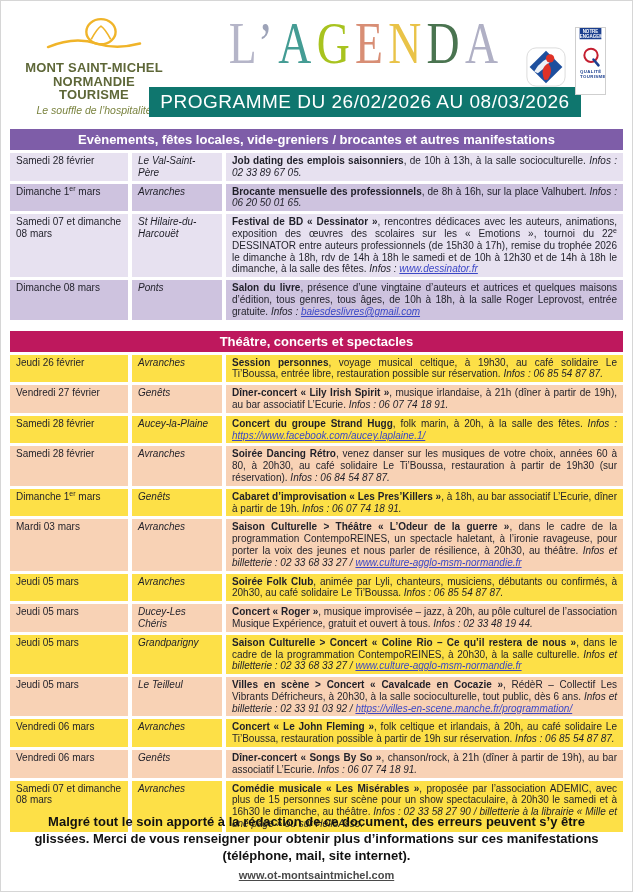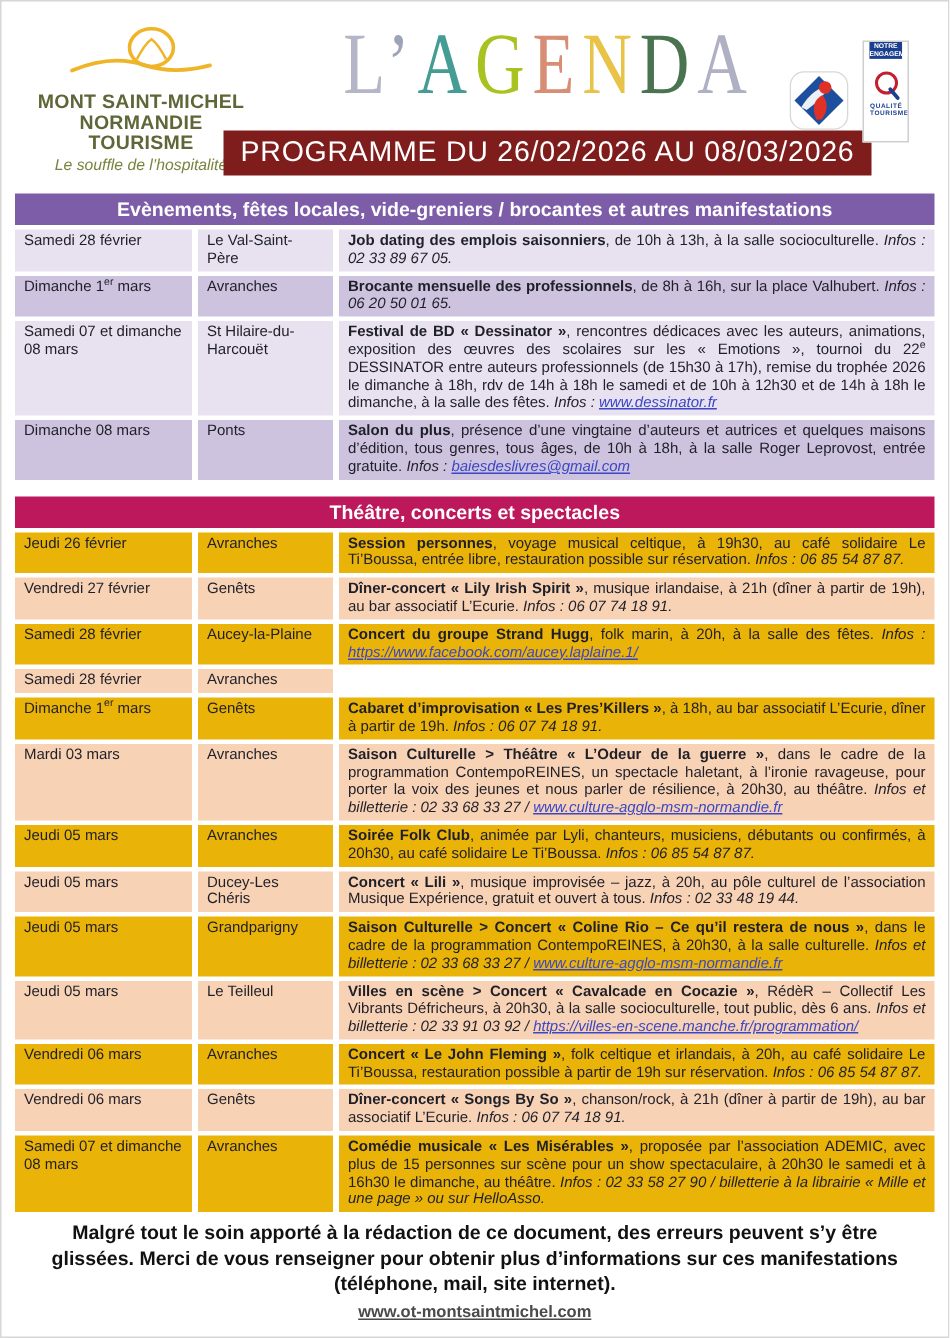--- a/index.html
+++ b/index.html
@@ -13,45 +13,45 @@
   .brand-mark { width:120px; height:46px; display:block; margin:0 auto; }
   .brand-name { color:#5e6738; font-weight:bold; font-size:13px; line-height:1.05; letter-spacing:.2px; }
   .brand-tagline { color:#7a833f; font-style:italic; font-size:10.5px; margin-top:2px; }
 
   .doc-title { position:absolute; left:150px; top:14px; width:430px; text-align:center;
                font-family:"Liberation Serif",serif; font-size:52px; line-height:1;
                letter-spacing:6px; transform:scale(.88,1.12); transform-origin:center top; }
   .doc-title span { font-weight:500; }
 
   .banner { position:absolute; left:148px; top:86px; width:432px; height:30px;
-            background:#7f1d1d; color:#fff; font-size:19px; text-align:center;
+            background:#0f766e; color:#fff; font-size:19px; text-align:center;
             line-height:30px; letter-spacing:.5px; }
 
   .badges { position:absolute; right:26px; top:26px; width:80px; height:70px; }
   .info-logo { position:absolute; left:0; top:20px; width:40px; height:40px; }
   .q-badge { position:absolute; right:0; top:0; width:31px; height:68px; border:1px solid #cfcfcf; background:#fff; text-align:center; overflow:hidden; }
   .q-top { background:#1b3f8f; color:#fff; font-size:6px; line-height:1.1; padding:1px 0; transform:scale(.75); transform-origin:center top; font-weight:bold; }
   .q-mark { width:20px; height:22px; margin:3px auto 1px; display:block; }
   .q-bottom { color:#1b3f8f; font-size:6px; line-height:1.15; transform:scale(.72); transform-origin:center top; font-weight:bold; letter-spacing:.5px; }
 
   
   .content { position:absolute; top:128px; left:9px; right:9px; }
   section.agenda { margin-bottom:11px; }
   .sec-header { color:#fff; font-weight:bold; font-size:13px; text-align:center; padding:3px 0; }
   .theme-purple .sec-header { background:#7e5da8; }
   .theme-orange .sec-header { background:#be185d; }
 
   .row { display:flex; gap:4px; margin-top:3px; }
   .cell { padding:2px 6px; font-size:10px; line-height:1.18; }
   .cell.date  { width:118px; flex:none; }
-  .cell.place { width:90px; flex:none; }
+  .cell.place { width:90px; flex:none; font-style:italic; }
   .cell.desc  { flex:1; text-align:justify; }
   .theme-purple .row .cell { background:#e7e1f0; }
   .theme-purple .row.alt .cell { background:#cec3df; }
-  .theme-orange .row .cell { background:#eab308; }
+  .theme-orange .row .cell { background:#fde047; }
   .theme-orange .row.alt .cell { background:#f8d2b5; }
 
   .seg-b { font-weight:bold; }
   .seg-i { font-style:italic; }
   a.seg-a { font-style:italic; color:#3b47c6; text-decoration:underline; }
   sup { font-size:7px; line-height:0; vertical-align:super; }
 
   
   .ftr { position:absolute; left:0; right:0; bottom:8px; text-align:center; padding:0 18px; }
   .ftr-text { font-weight:bold; font-size:13px; line-height:1.3; color:#111; }
@@ -113,21 +113,21 @@
           <div class="cell desc"><span class="seg-b">Brocante mensuelle des professionnels</span><span class="seg-n">, de 8h à 16h, sur la place Valhubert. </span><span class="seg-i">Infos : 06 20 50 01 65.</span></div>
         </div>
         <div class="row">
           <div class="cell date">Samedi 07 et dimanche 08 mars</div>
           <div class="cell place">St Hilaire-du-Harcouët</div>
           <div class="cell desc"><span class="seg-b">Festival de BD « Dessinator »</span><span class="seg-n">, rencontres dédicaces avec les auteurs, animations, exposition des œuvres des scolaires sur les « Emotions », tournoi du 22<sup>e</sup> DESSINATOR entre auteurs professionnels (de 15h30 à 17h), remise du trophée 2026 le dimanche à 18h, rdv de 14h à 18h le samedi et de 10h à 12h30 et de 14h à 18h le dimanche, à la salle des fêtes. </span><span class="seg-i">Infos : </span><a href="#" class="seg-a">www.dessinator.fr</a></div>
         </div>
         <div class="row alt">
           <div class="cell date">Dimanche 08 mars</div>
           <div class="cell place">Ponts</div>
-          <div class="cell desc"><span class="seg-b">Salon du plus</span><span class="seg-n">, présence d’une vingtaine d’auteurs et autrices et quelques maisons d’édition, tous genres, tous âges, de 10h à 18h, à la salle Roger Leprovost, entrée gratuite. </span><span class="seg-i">Infos : </span><a href="#" class="seg-a">baiesdeslivres@gmail.com</a></div>
+          <div class="cell desc"><span class="seg-b">Salon du livre</span><span class="seg-n">, présence d’une vingtaine d’auteurs et autrices et quelques maisons d’édition, tous genres, tous âges, de 10h à 18h, à la salle Roger Leprovost, entrée gratuite. </span><span class="seg-i">Infos : </span><a href="#" class="seg-a">baiesdeslivres@gmail.com</a></div>
         </div>
       </section>
       <section class="agenda theme-orange">
         <div class="sec-header">Théâtre, concerts et spectacles</div>
         <div class="row">
           <div class="cell date">Jeudi 26 février</div>
           <div class="cell place">Avranches</div>
           <div class="cell desc"><span class="seg-b">Session personnes</span><span class="seg-n">, voyage musical celtique, à 19h30, au café solidaire Le Ti’Boussa, entrée libre, restauration possible sur réservation. </span><span class="seg-i">Infos : 06 85 54 87 87.</span></div>
         </div>
         <div class="row alt">
@@ -136,40 +136,41 @@
           <div class="cell desc"><span class="seg-b">Dîner-concert « Lily Irish Spirit »</span><span class="seg-n">, musique irlandaise, à 21h (dîner à partir de 19h), au bar associatif L’Ecurie. </span><span class="seg-i">Infos : 06 07 74 18 91.</span></div>
         </div>
         <div class="row">
           <div class="cell date">Samedi 28 février</div>
           <div class="cell place">Aucey-la-Plaine</div>
           <div class="cell desc"><span class="seg-b">Concert du groupe Strand Hugg</span><span class="seg-n">, folk marin, à 20h, à la salle des fêtes. </span><span class="seg-i">Infos : </span><a href="#" class="seg-a">https://www.facebook.com/aucey.laplaine.1/</a></div>
         </div>
         <div class="row alt">
           <div class="cell date">Samedi 28 février</div>
           <div class="cell place">Avranches</div>
+          <div class="cell desc"><span class="seg-b">Soirée Dancing Rétro</span><span class="seg-n">, venez danser sur les musiques de votre choix, années 60 à 80, à 20h30, au café solidaire Le Ti’Boussa, restauration à partir de 19h30 (sur réservation). </span><span class="seg-i">Infos : 06 84 54 87 87.</span></div>
         </div>
         <div class="row">
           <div class="cell date">Dimanche 1<sup>er</sup> mars</div>
           <div class="cell place">Genêts</div>
           <div class="cell desc"><span class="seg-b">Cabaret d’improvisation « Les Pres’Killers »</span><span class="seg-n">, à 18h, au bar associatif L’Ecurie, dîner à partir de 19h. </span><span class="seg-i">Infos : 06 07 74 18 91.</span></div>
         </div>
         <div class="row alt">
           <div class="cell date">Mardi 03 mars</div>
           <div class="cell place">Avranches</div>
           <div class="cell desc"><span class="seg-b">Saison Culturelle &gt; Théâtre « L’Odeur de la guerre »</span><span class="seg-n">, dans le cadre de la programmation ContempoREINES, un spectacle haletant, à l’ironie ravageuse, pour porter la voix des jeunes et nous parler de résilience, à 20h30, au théâtre. </span><span class="seg-i">Infos et billetterie : 02 33 68 33 27 / </span><a href="#" class="seg-a">www.culture-agglo-msm-normandie.fr</a></div>
         </div>
         <div class="row">
           <div class="cell date">Jeudi 05 mars</div>
           <div class="cell place">Avranches</div>
           <div class="cell desc"><span class="seg-b">Soirée Folk Club</span><span class="seg-n">, animée par Lyli, chanteurs, musiciens, débutants ou confirmés, à 20h30, au café solidaire Le Ti’Boussa. </span><span class="seg-i">Infos : 06 85 54 87 87.</span></div>
         </div>
         <div class="row alt">
           <div class="cell date">Jeudi 05 mars</div>
           <div class="cell place">Ducey-Les Chéris</div>
-          <div class="cell desc"><span class="seg-b">Concert « Lili »</span><span class="seg-n">, musique improvisée – jazz, à 20h, au pôle culturel de l’association Musique Expérience, gratuit et ouvert à tous. </span><span class="seg-i">Infos : 02 33 48 19 44.</span></div>
+          <div class="cell desc"><span class="seg-b">Concert « Roger »</span><span class="seg-n">, musique improvisée – jazz, à 20h, au pôle culturel de l’association Musique Expérience, gratuit et ouvert à tous. </span><span class="seg-i">Infos : 02 33 48 19 44.</span></div>
         </div>
         <div class="row">
           <div class="cell date">Jeudi 05 mars</div>
           <div class="cell place">Grandparigny</div>
           <div class="cell desc"><span class="seg-b">Saison Culturelle &gt; Concert « Coline Rio – Ce qu’il restera de nous »</span><span class="seg-n">, dans le cadre de la programmation ContempoREINES, à 20h30, à la salle culturelle. </span><span class="seg-i">Infos et billetterie : 02 33 68 33 27 / </span><a href="#" class="seg-a">www.culture-agglo-msm-normandie.fr</a></div>
         </div>
         <div class="row alt">
           <div class="cell date">Jeudi 05 mars</div>
           <div class="cell place">Le Teilleul</div>
           <div class="cell desc"><span class="seg-b">Villes en scène &gt; Concert « Cavalcade en Cocazie »</span><span class="seg-n">, RédèR – Collectif Les Vibrants Défricheurs, à 20h30, à la salle socioculturelle, tout public, dès 6 ans. </span><span class="seg-i">Infos et billetterie : 02 33 91 03 92 / </span><a href="#" class="seg-a">https://villes-en-scene.manche.fr/programmation/</a></div>

